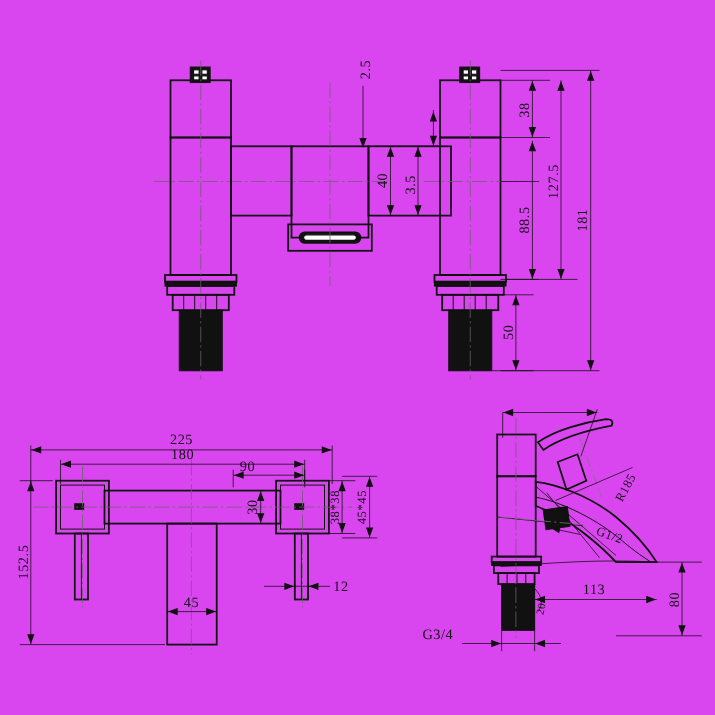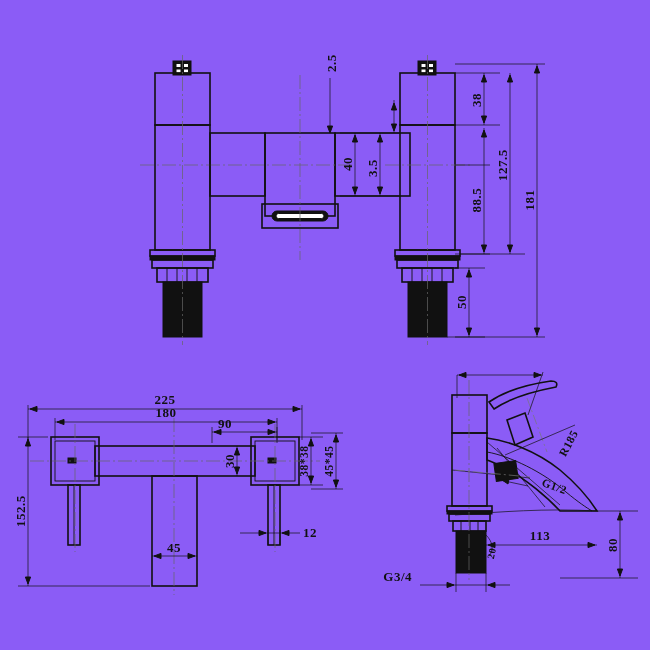--- a/index.html
+++ b/index.html
@@ -12,22 +12,21 @@
     height: 650px;
     font-family: "Liberation Serif", serif;
     overflow: hidden;
     position: relative;
   }
   #sheet {
     position: absolute;
     top: 0; left: 0;
     width: 650px;
     height: 650px;
-    background: #8b5cf6;
-    font-weight: bold;
+    background: #d946ef;
   }
   svg.drawing {
     position: absolute;
     top: 0; left: 0;
     width: 650px;
     height: 650px;
   }
   .dimtext {
     font-family: "Liberation Serif", serif;
     font-size: 13px;

